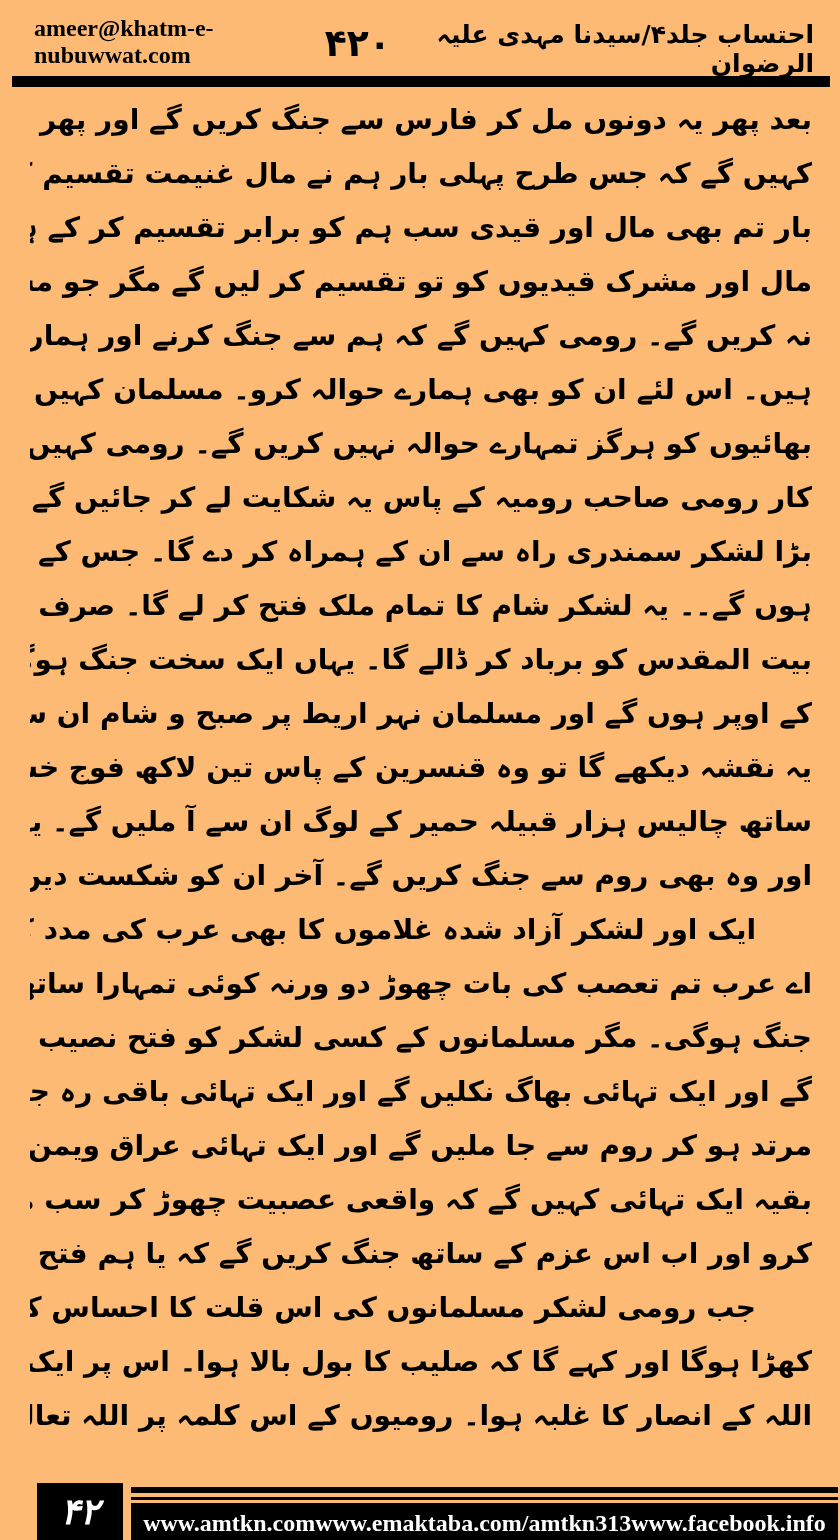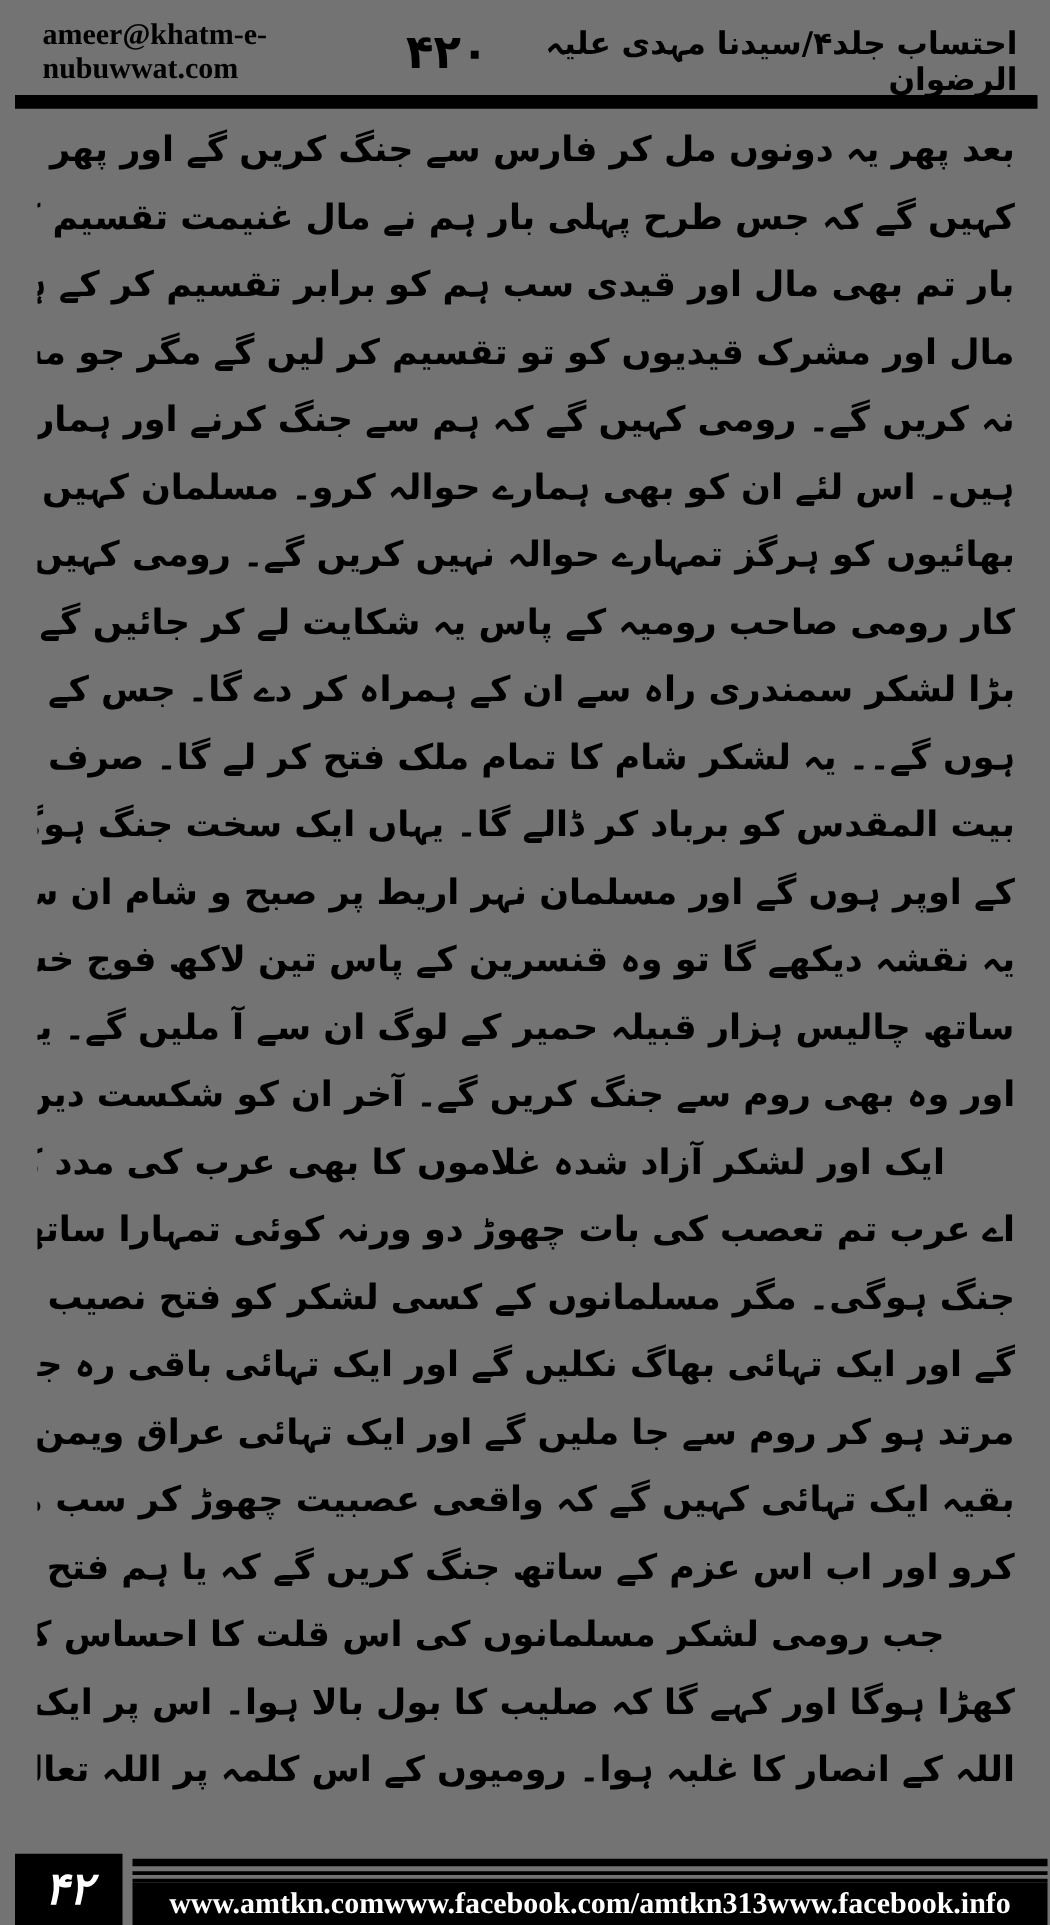--- a/index.html
+++ b/index.html
@@ -1,19 +1,19 @@
 <!DOCTYPE html>
 <html lang="ur"><head>
 <meta charset="utf-8">
 <style>
   html,body{margin:0;padding:0;}
   .page{
     position:relative;
     width:840px;height:1540px;
-    background:#737373;
+    background:#fdba74;
     overflow:hidden;
     font-family:"DejaVu Sans",sans-serif;
   }
   
   .header{
     display:flex;
     justify-content:space-between;
     align-items:center;
     padding:14px 26px 0 34px;
     height:56px;
@@ -79,21 +79,21 @@
   .footer-page-box{
     width:86px;
     height:57px;
     background:#000;
     color:#fff;
     display:flex;
     align-items:center;
     justify-content:center;
     font-weight:700;
     font-size:36px;
-    margin-left:12px;
+    margin-left:37px;
     margin-right:8px;
     direction:rtl;
     font-style:italic;
   }
   .footer-right{
     flex:1;
     margin-right:2px;
   }
   .footer-rule-thick{height:6px;background:#000;margin-bottom:4px;}
   .footer-rule-mid{height:3px;background:#000;margin-bottom:3px;}
@@ -154,19 +154,19 @@
     </div>
 
   <div class="footer">
     <div class="footer-page-box">۴۲</div>
     <div class="footer-right">
       <div class="footer-rule-thick"></div>
       <div class="footer-rule-mid"></div>
       <div class="footer-rule-thin"></div>
       <div class="links-bar">
           <span>www.amtkn.com</span>
-          <span>www.facebook.com/amtkn313</span>
+          <span>www.emaktaba.com/amtkn313</span>
           <span>www.facebook.info</span>
         </div>
     </div>
   </div>
 
 </div>
 
 </body></html>

